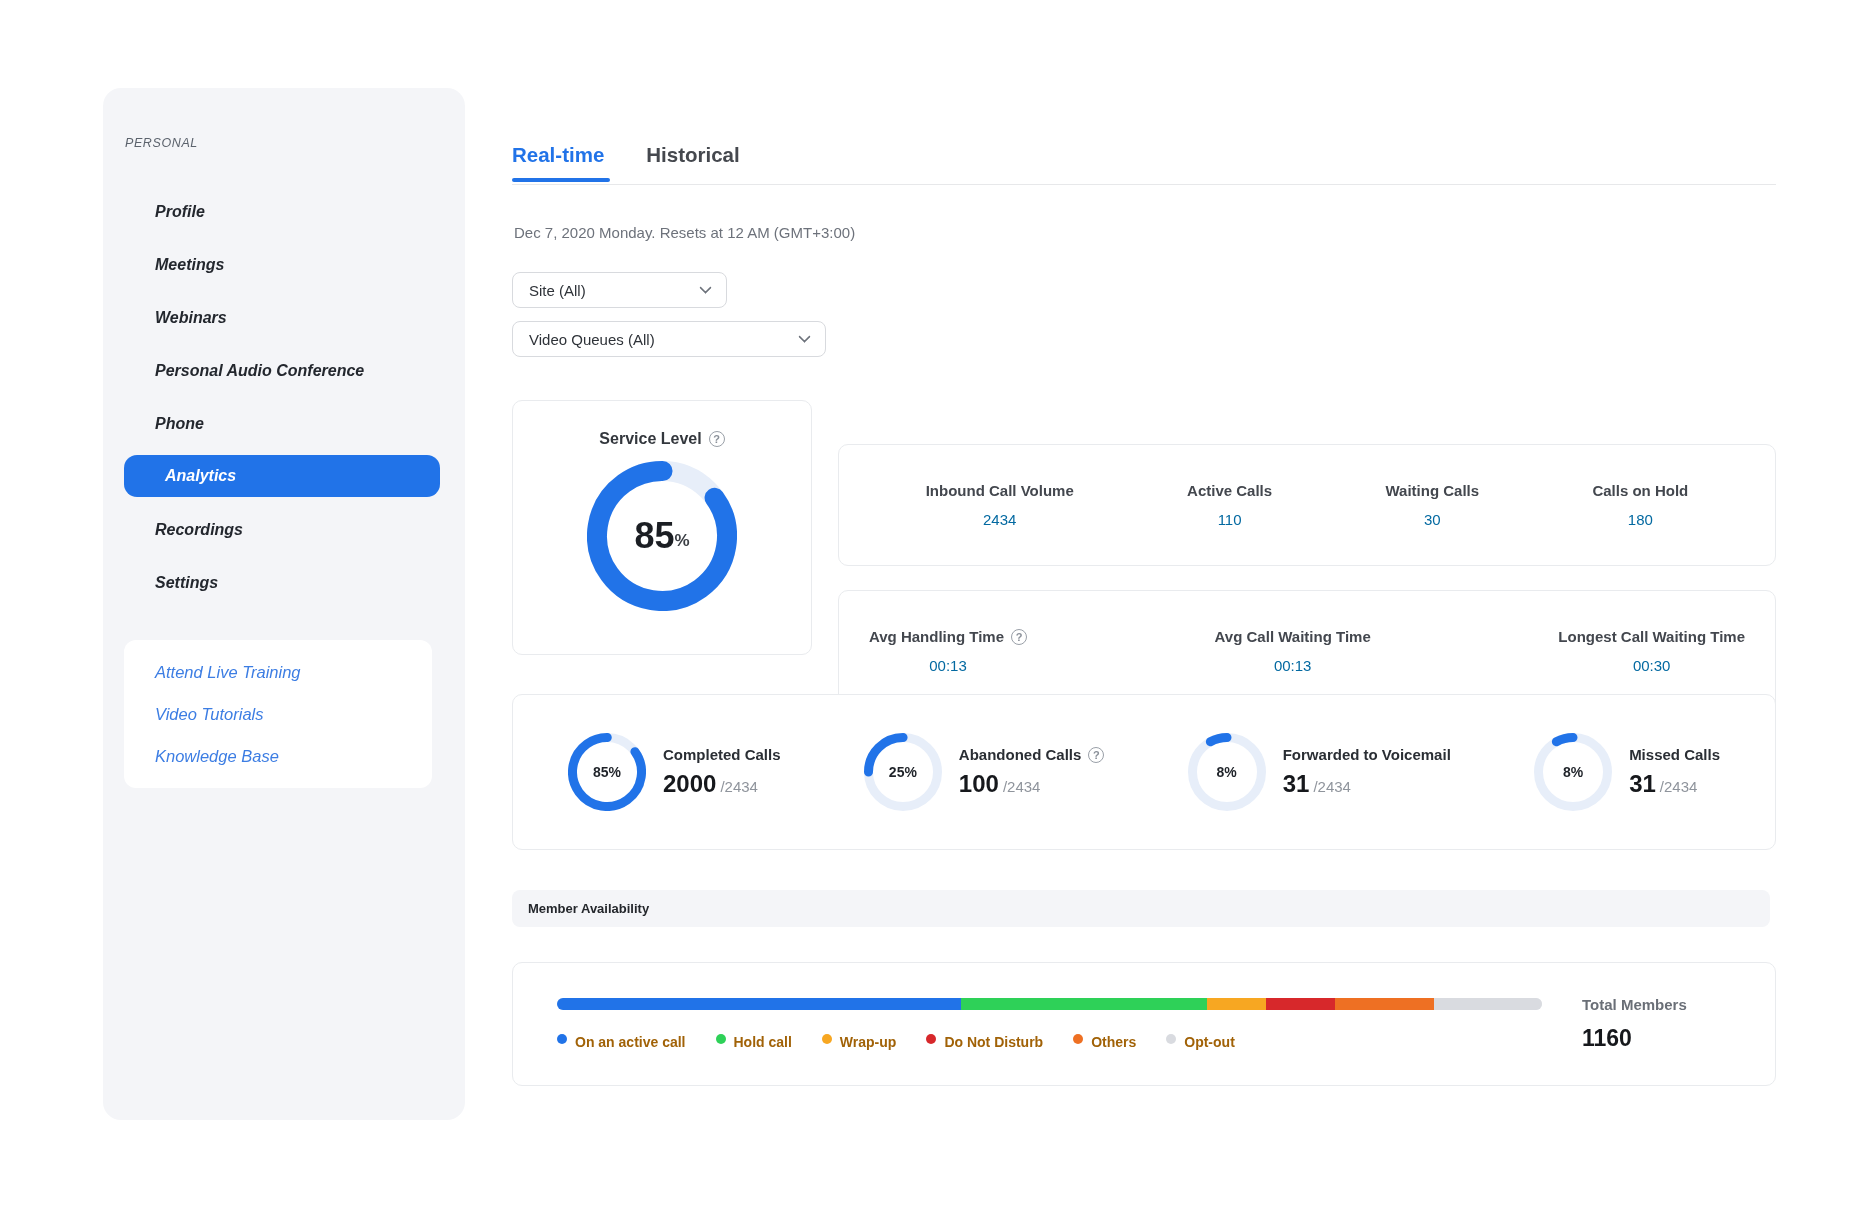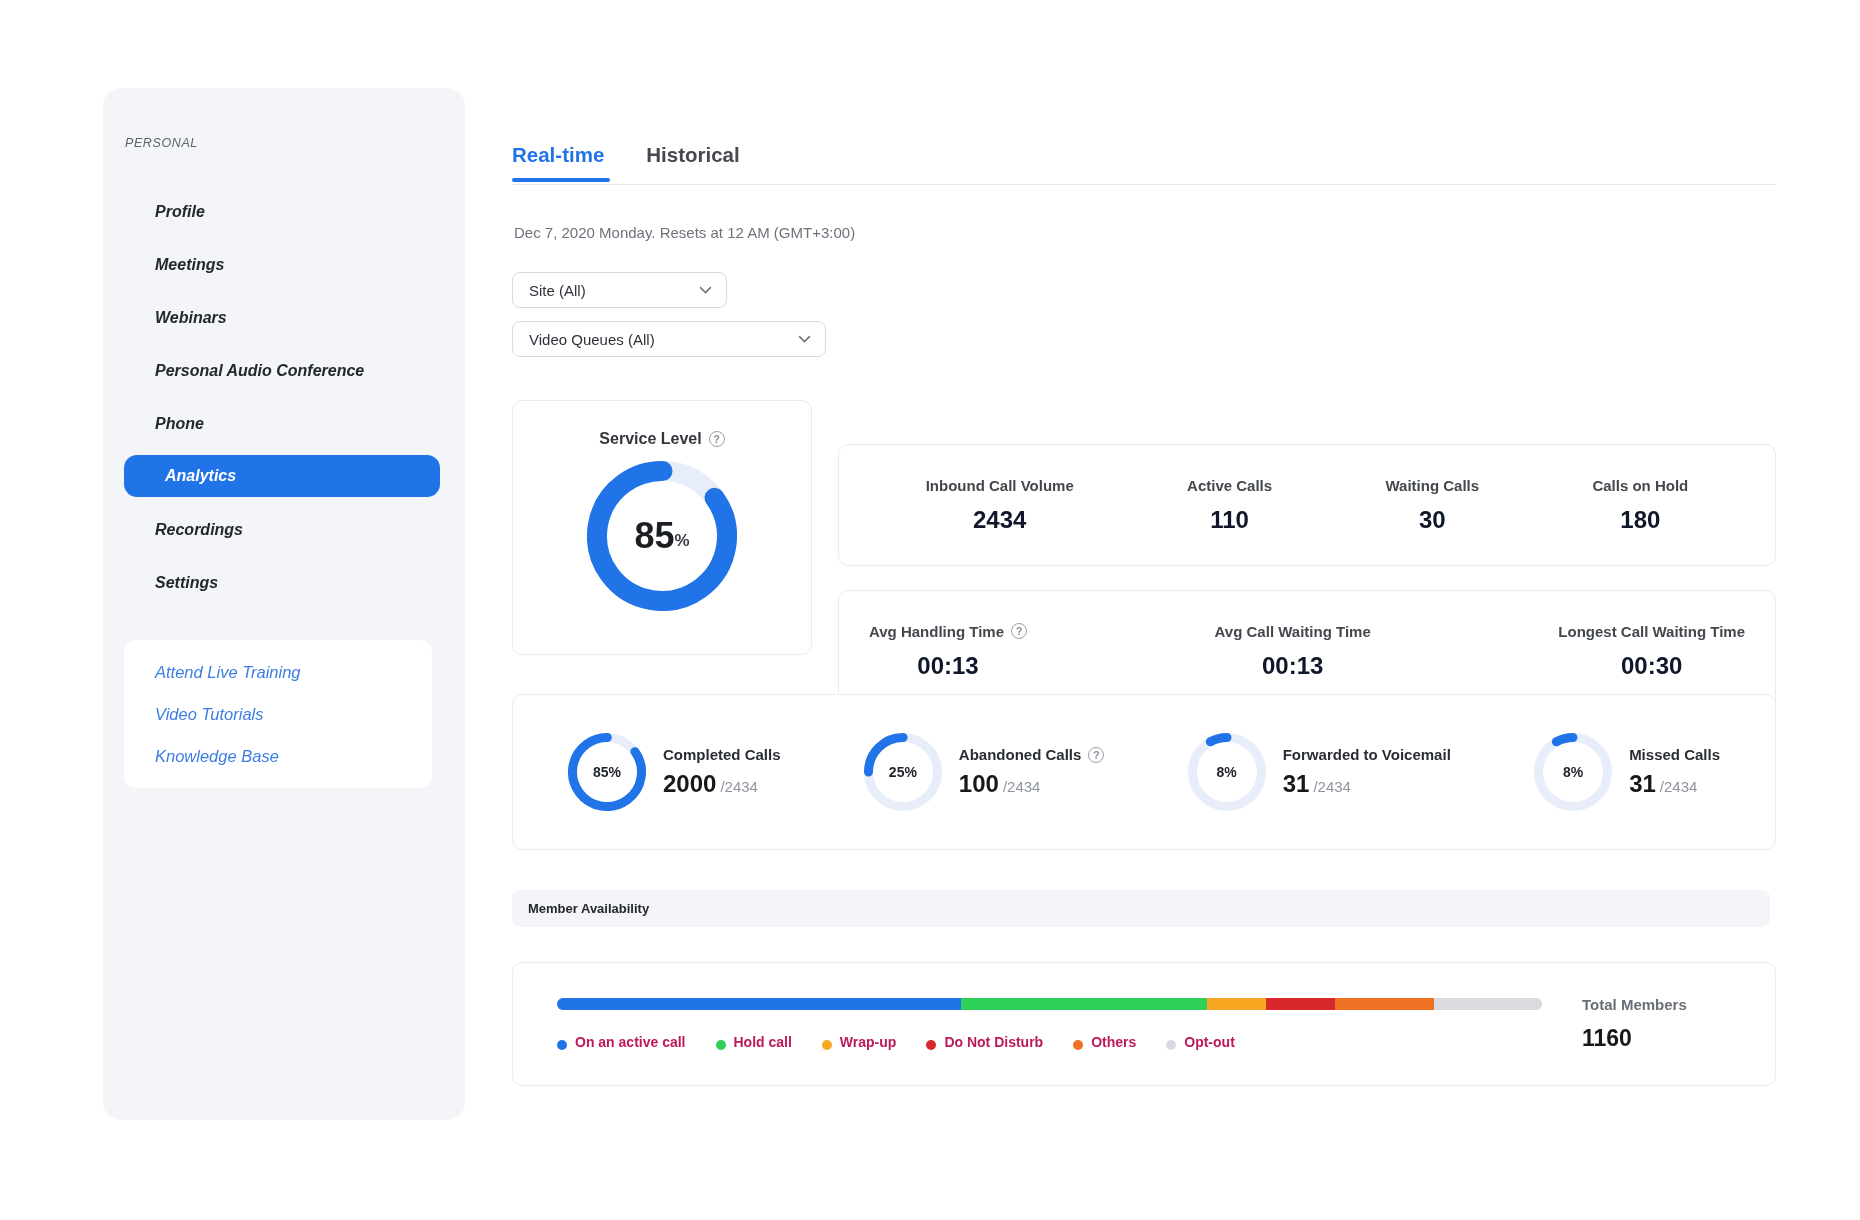--- a/index.html
+++ b/index.html
@@ -59,42 +59,42 @@
   .big-pct { font-size:36px; font-weight:700; color:#1b1e23; }
   .big-unit { font-size:17px; font-weight:700; color:#3a3e44; margin-top:10px; }
 
   .stats-card { left:326px; width:938px; height:122px; display:flex; align-items:center;
     justify-content:space-around; padding:0 30px;margin-top:44px; }
   .stats-row1 { top:400px; }
   .stats-row2 { top:546px;justify-content:space-between; }
   .stat { text-align:center; }
   .stat-label { font-size:15px; font-weight:700; color:#43474e; margin-bottom:12px;
     display:flex; align-items:center; justify-content:center; }
-  .stat-value { font-size:24px; font-weight:700; color:#0f172a; }
+  .stat-value { font-size:15px; font-weight:400; color:#0369a1; }
 
   .donut-row-card { left:0; top:694px; width:1264px; height:156px; display:flex;
     align-items:center; justify-content:space-between; padding:0 55px; }
   .donut-group { display:flex; align-items:center; gap:17px; }
   .donut-sm-wrap { position:relative; width:78px; height:78px; }
   .donut-sm-label { position:absolute; inset:0; display:flex; align-items:center;
     justify-content:center; font-size:14px; font-weight:700; color:#1f2329; }
   .dg-label { font-size:15px; font-weight:700; color:#2a2e34; margin-bottom:7px;
     display:flex; align-items:center; }
   .dg-value { font-size:24px; font-weight:700; color:#16181c; }
   .dg-total { font-size:15px; font-weight:400; color:#8f949c; margin-left:4px; }
 
   .member-card { left:0; top:962px; width:1264px; height:124px; display:flex;
     align-items:center; padding:0 44px; }
   .member-left { flex:1; }
   .stack-bar { height:12px; border-radius:6px; overflow:hidden; display:flex;
     background:#e9eaee; margin-bottom:24px; width:985px; }
   .stack-seg { height:100%; }
   .legend { display:flex; gap:30px; align-items:center; }
-  .legend-item { display:flex; align-items:flex-end; gap:8px; font-size:14px;
-    font-weight:700; color:#be185d; }
+  .legend-item { display:flex; align-items:flex-start; gap:8px; font-size:14px;
+    font-weight:700; color:#a16207; }
   .dot { width:10px; height:10px; border-radius:50%; flex:none; }
   .member-right { width:170px; margin-left:40px; }
   .tm-label { font-size:15px; font-weight:700; color:#6a6f77; margin-bottom:12px; }
   .tm-value { font-size:23px; font-weight:700; color:#16181c; }
 
   .help { display:inline-flex; width:16px; height:16px; border:1.4px solid #9aa0a8;
     border-radius:50%; color:#8a9099; font-size:11px; font-weight:700;
     align-items:center; justify-content:center; margin-left:7px; flex:none; cursor:pointer; }
 </style>
 </head>

